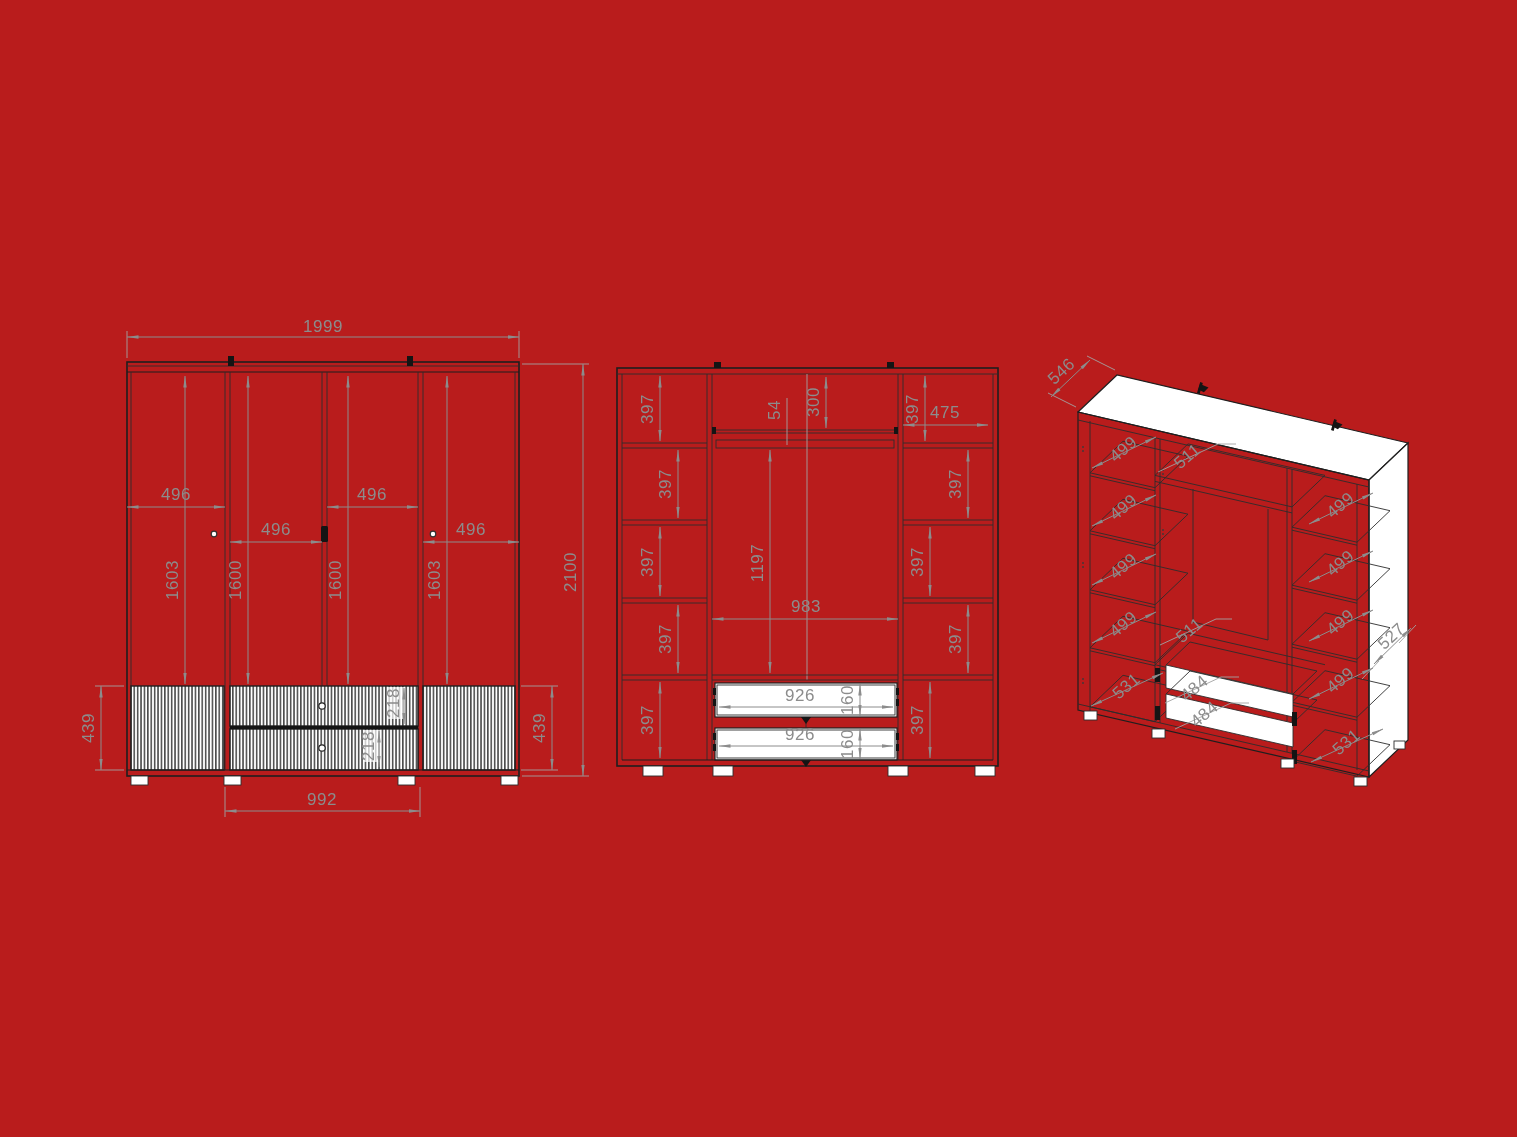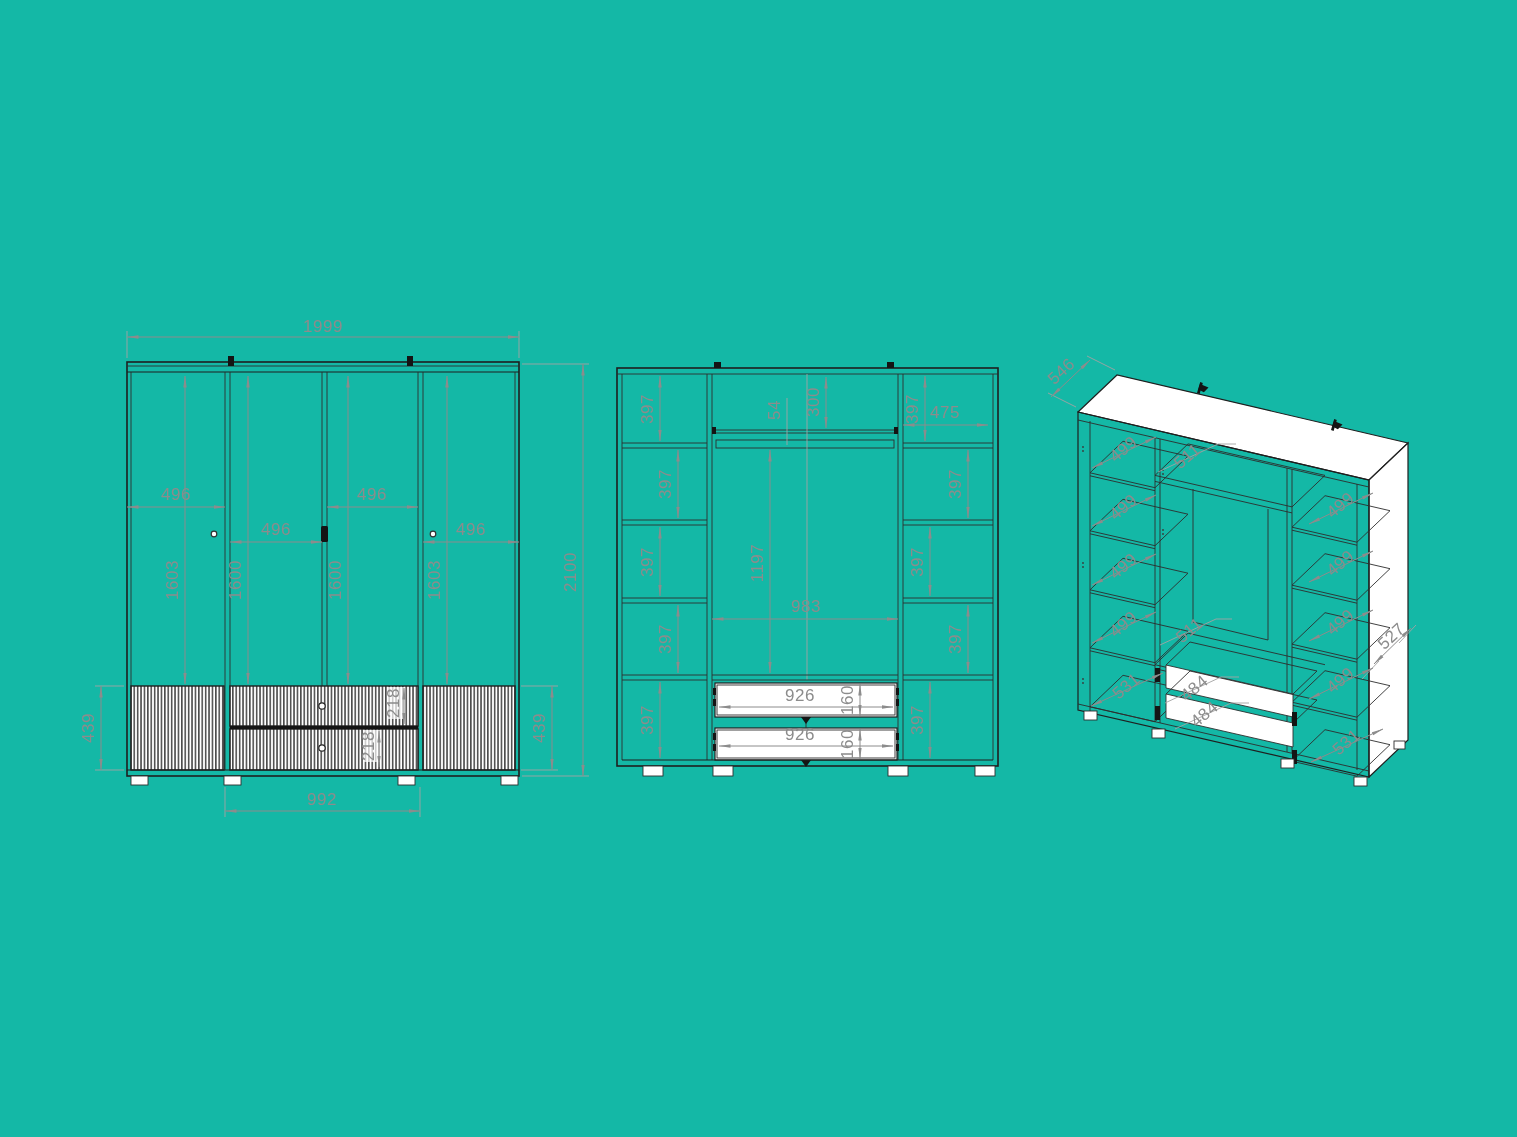--- a/index.html
+++ b/index.html
@@ -1,16 +1,16 @@
 <!DOCTYPE html>
 <html><head>
 <meta charset="utf-8">
 <style>
   html,body{margin:0;padding:0;background:#ffffff;}
-  .canvas{position:relative;width:1517px;height:1137px;background:#14b8a6;overflow:hidden;font-family:"Liberation Sans",sans-serif;}
+  .canvas{position:relative;width:1517px;height:1137px;background:#b91c1c;overflow:hidden;font-family:"Liberation Sans",sans-serif;}
   svg{position:absolute;left:0;top:0;}
   .o{stroke:#1f1f1f;stroke-width:1.6;fill:none;}
   .o2{stroke:#1f1f1f;stroke-width:1.2;fill:none;}
   .l{stroke:#2d2d2d;stroke-width:0.9;fill:none;}
   .w{fill:#ffffff;}
   .d{stroke:#8c8c8c;stroke-width:1;fill:none;marker-start:url(#arr);marker-end:url(#arr);}
   .x{stroke:#a3a3a3;stroke-width:0.9;fill:none;}
   .t{font-family:"Liberation Sans",sans-serif;font-size:17px;fill:#8c8c8c;text-anchor:middle;dominant-baseline:middle;letter-spacing:0.5px;}
   .blk{fill:#141414;stroke:none;}
   .flut{fill:url(#fl);stroke:#1f1f1f;stroke-width:1.4;}

